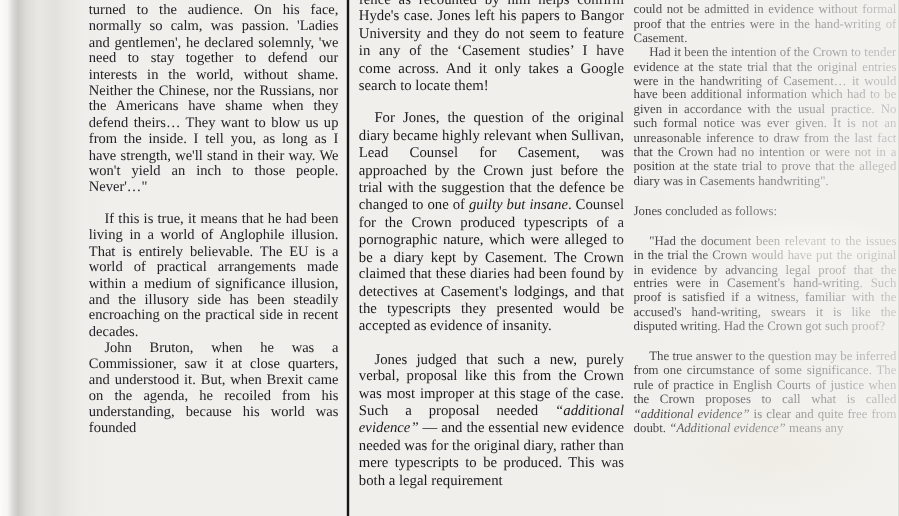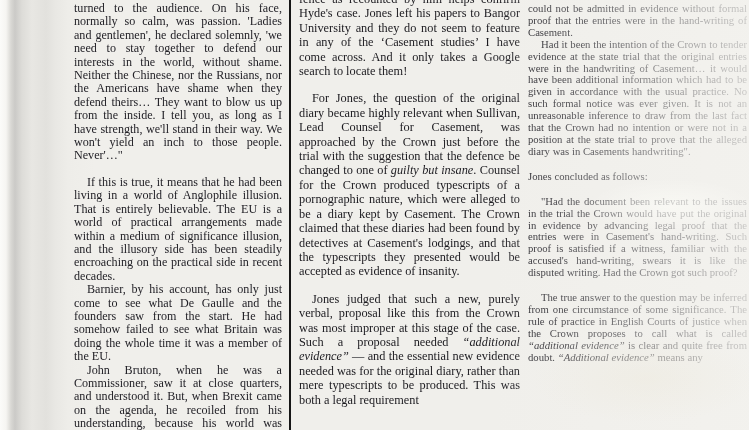--- a/index.html
+++ b/index.html
@@ -47,21 +47,20 @@
   }
 </style>
 </head>
 <body>
 
 <div class="page" style="background-color: rgb(240, 239, 235); color: rgb(35, 34, 40);">
   <div class="page-edge"></div>
   <div class="col col-left">
       <p class="gap-after"><span>turned to the audience.  On his face, normally so calm, was passion.  'Ladies and gentlemen', he declared solemnly, 'we need to stay together to defend our interests in the world, without shame. Neither the Chinese, nor the Russians, nor the Americans have shame when they defend theirs…  They want to blow us up from the inside.  I tell you, as long as I have strength, we'll stand in their way. We won't yield an inch to those people. Never'…"</span></p>
       <p class="indent"><span>If this is true, it means that he had been living in a world of Anglophile illusion. That is entirely believable.  The EU is a world of practical arrangements made within a medium of significance illusion, and the illusory side has been steadily encroaching on the practical side in recent decades.</span></p>
-      <p class="indent"><span>Barnier, by his account, has only just come to see what De Gaulle and the founders saw from the start.  He had somehow failed to see what Britain was doing the whole time it was a member of the EU.</span></p>
       <p class="indent"><span>John Bruton, when he was a Commissioner, saw it at close quarters, and understood it. But, when Brexit came on the agenda, he recoiled from his understanding, because his world was founded</span></p>
     </div>
   <div class="divider" style="background: rgb(22, 22, 22);"></div>
   <div class="col col-mid">
       <p class="gap-after cut-top"><span>fence as recounted by him helps confirm Hyde's case.  Jones left his papers to Bangor University and they do not seem to feature in any of the ‘Casement studies’ I have come across.  And it only takes a Google search to locate them!</span></p>
       <p class="indent gap-after"><span>For Jones, the question of the original diary became highly relevant when Sullivan, Lead Counsel for Casement, was approached by the Crown just before the trial with the suggestion that the defence be changed to one of </span><span class="italic">guilty but insane</span><span>. Counsel for the Crown produced typescripts of a pornographic nature, which were alleged to be a diary kept by Casement. The Crown claimed that these diaries had been found by detectives at Casement's lodgings, and that the typescripts they presented would be accepted as evidence of insanity.</span></p>
       <p class="indent"><span>Jones judged that such a new, purely verbal, proposal like this from the Crown was most improper at this stage of the case. Such a proposal needed </span><span class="italic">“additional evidence”</span><span> — and the essential new evidence needed was for the original diary, rather than mere typescripts to be produced. This was both a legal requirement</span></p>
     </div>
   <div class="col col-right">
       <p class=""><span>could not be admitted in evidence without formal proof that the entries were in the hand-writing of Casement.</span></p>

